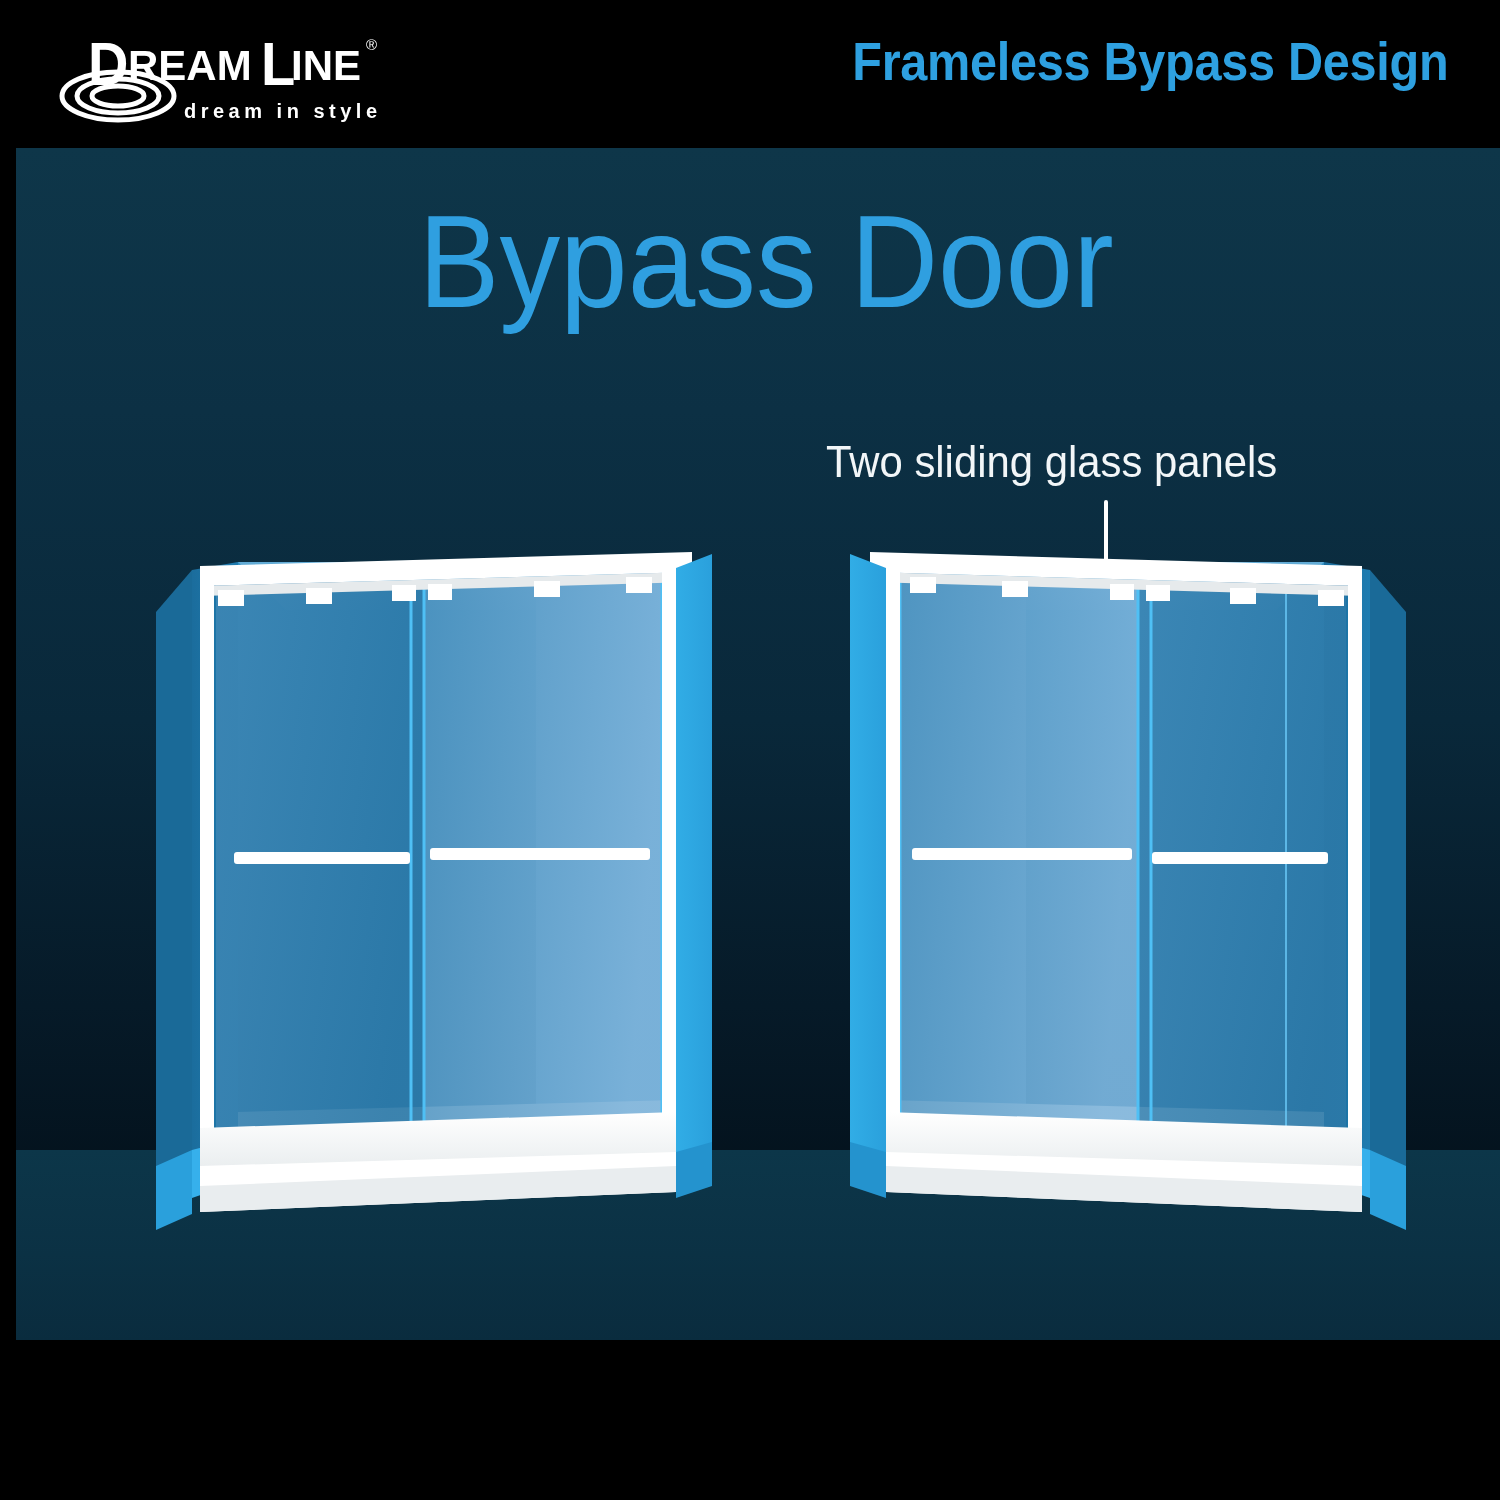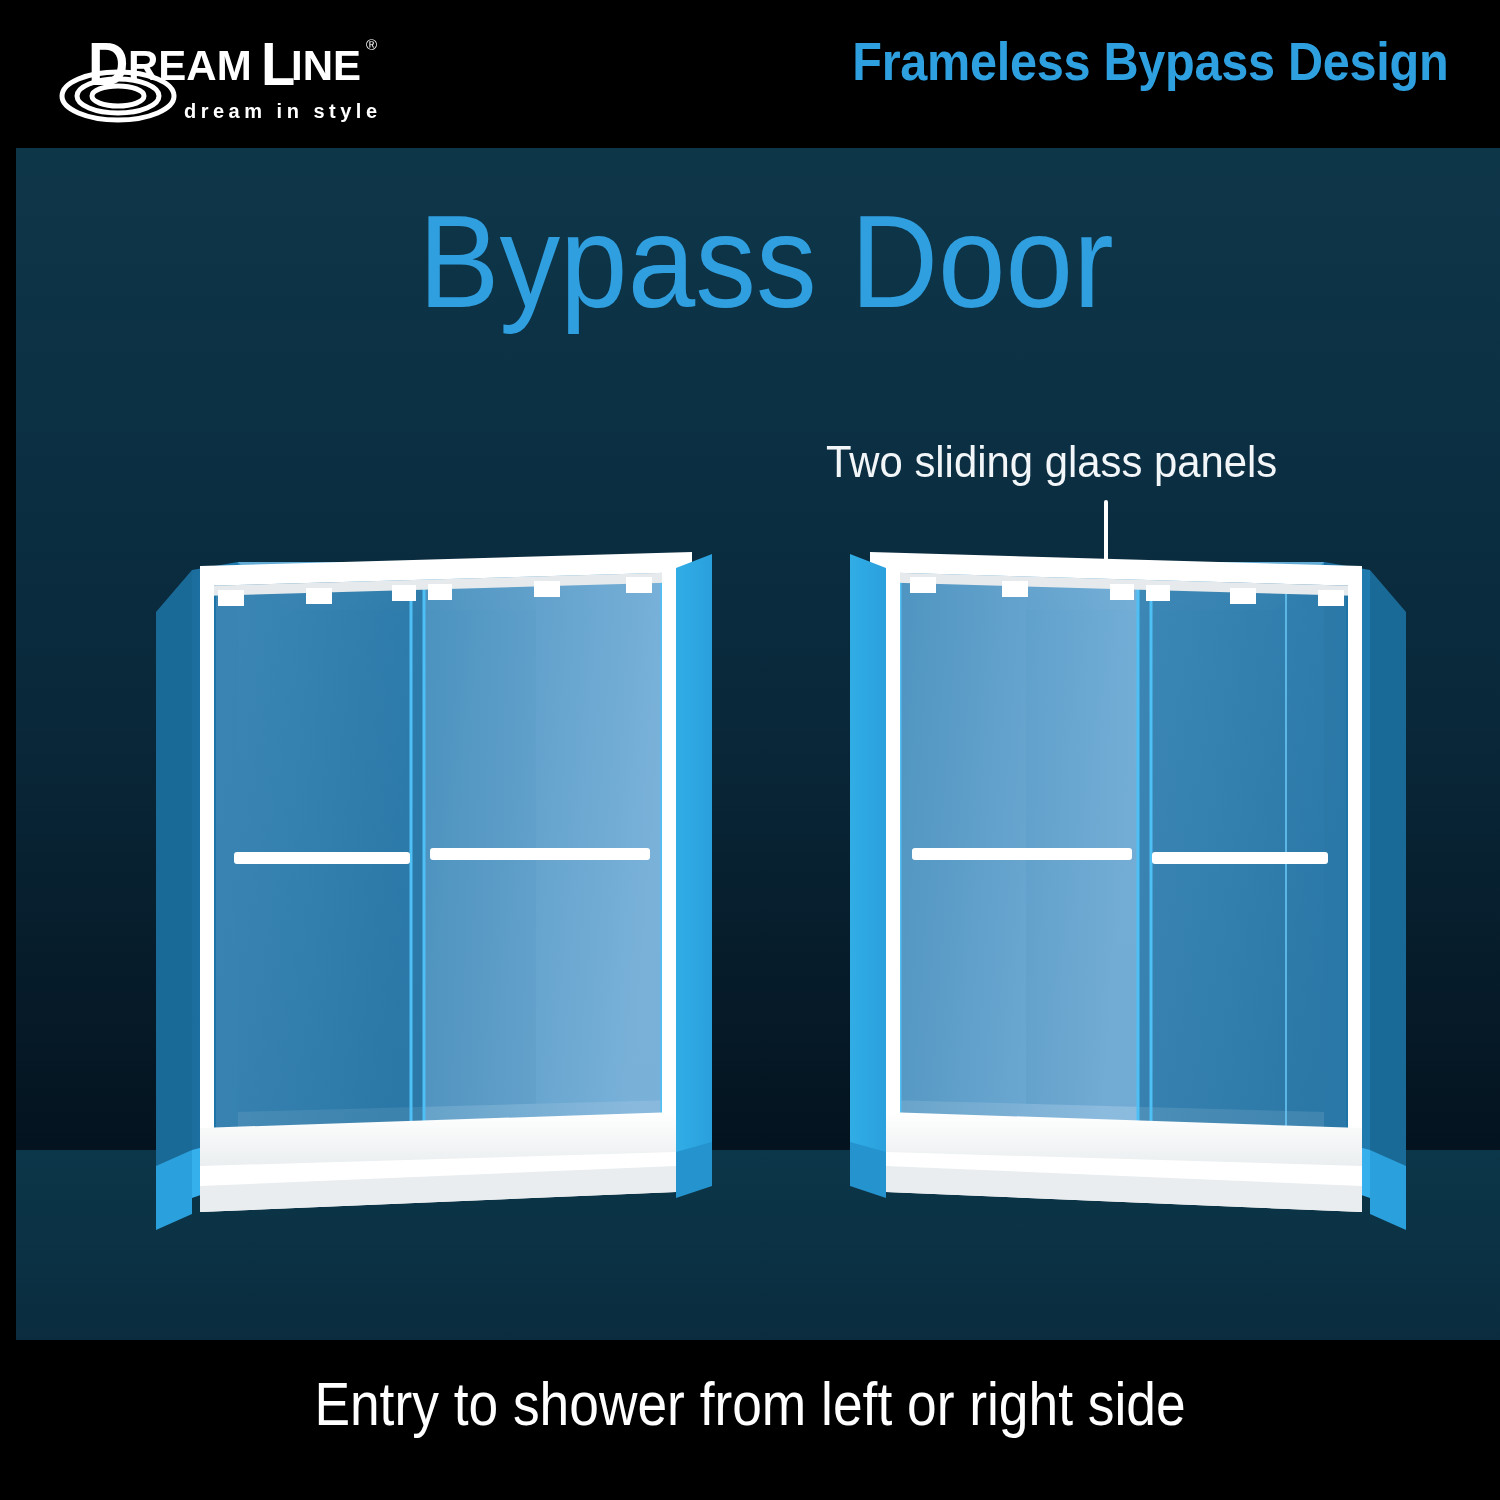--- a/index.html
+++ b/index.html
@@ -268,17 +268,14 @@
         <text x="72" y="62" font-family="Liberation Sans, DejaVu Sans, sans-serif" font-size="42" font-weight="bold" fill="#ffffff" letter-spacing="0">REAM</text>
         <text x="205" y="62" font-family="Liberation Sans, DejaVu Sans, sans-serif" font-size="56" font-weight="bold" fill="#ffffff" transform="scale(1.0,1.08)">L</text>
         <text x="235" y="62" font-family="Liberation Sans, DejaVu Sans, sans-serif" font-size="42" font-weight="bold" fill="#ffffff">INE</text>
         <text x="310" y="32" font-family="Liberation Sans, DejaVu Sans, sans-serif" font-size="15" fill="#ffffff">®</text>
         <text x="128" y="100" font-family="Liberation Sans, DejaVu Sans, sans-serif" font-size="20" font-weight="bold" fill="#ffffff" letter-spacing="4.5">dream in style</text>
       </svg>
     </div>
     <div class="header-tagline">Frameless Bypass Design</div>
   </div>
 
-  <div class="footer-bar">
-    <div class="footer-caption">Entry to shower from left or right side</div>
-  </div>
 
 </div>
 
 </body></html>

